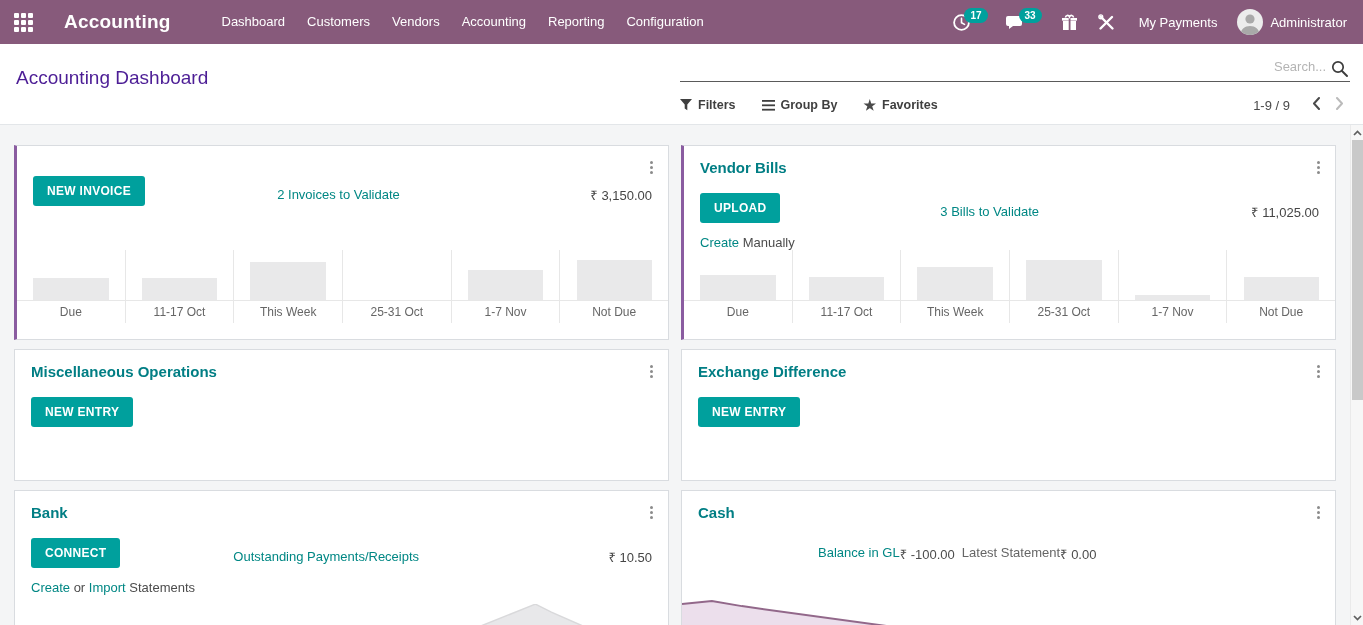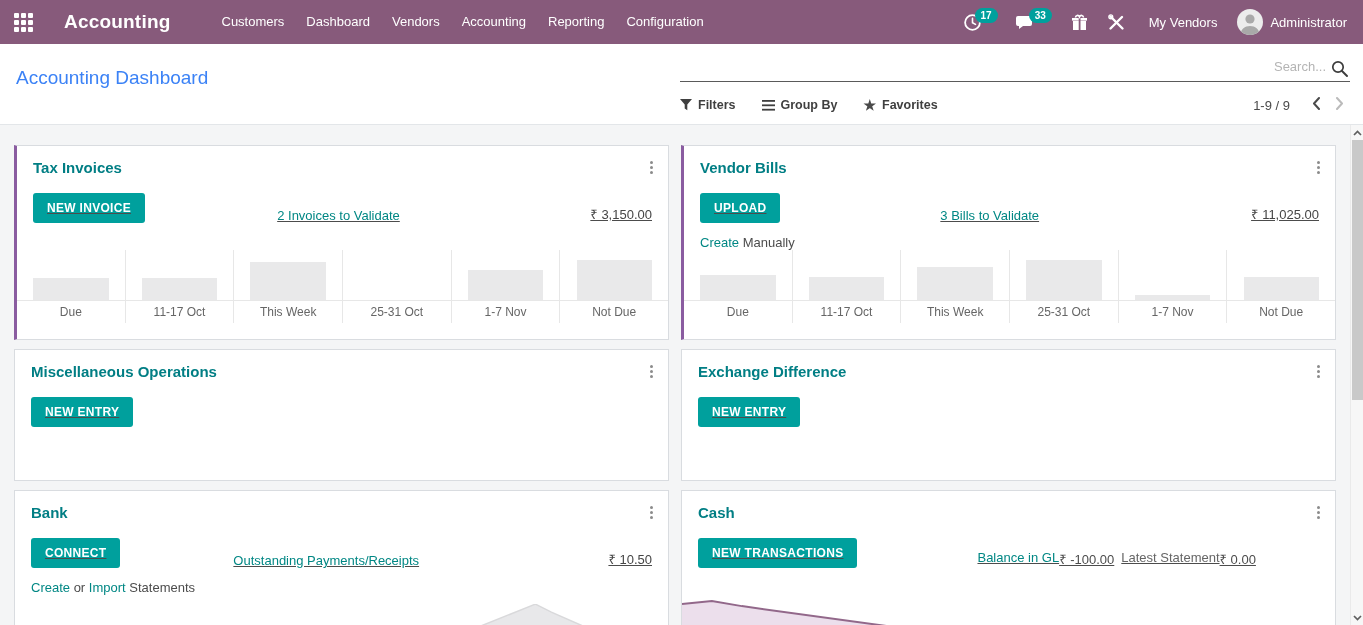--- a/index.html
+++ b/index.html
@@ -20,21 +20,21 @@
   .menu a{display:block;padding:0 11px;line-height:44px;color:#fff;text-decoration:none;font-size:13px;cursor:pointer;}
   .systray{margin-left:auto;display:flex;align-items:center;gap:4px;}
   .tray-item{display:flex;align-items:flex-start;padding:4px 7px;cursor:pointer;position:relative;}
   .badge{background:var(--accent);color:#fff;font-size:10px;font-weight:bold;border-radius:9px;padding:2px 6px;margin-left:-7px;margin-top:-5px;}
   .company{padding:0 12px;cursor:pointer;font-size:13px;}
   .userblock{display:flex;align-items:center;gap:7px;padding:0 4px;cursor:pointer;}
   .avatar{width:26px;height:26px;border-radius:50%;background:#ececec;display:flex;align-items:flex-end;justify-content:center;overflow:hidden;}
 
   
   .control-panel{height:81px;background:#fff;display:flex;justify-content:space-between;padding:0 13px 0 16px;border-bottom:1px solid #e3e6e9;}
-  .breadcrumb{font-size:19px;color:#3b82f6;margin-top:23px;}
+  .breadcrumb{font-size:19px;color:#4c1d95;margin-top:23px;}
   .cp-right{width:670px;display:flex;flex-direction:column;}
   .search-row{position:relative;margin-top:12px;border-bottom:1px solid #5a5a5a;padding-bottom:4px;}
   .search-row input{width:calc(100% - 24px);border:none;outline:none;font-size:13px;font-family:inherit;color:#555;padding:3px 0;background:transparent;text-align:right;}
   .search-row input::placeholder{color:#b4b4b4;}
   .search-glass{position:absolute;right:2px;top:4px;}
   .filter-row{margin-top:13px;display:flex;align-items:center;}
   .fbtn{display:flex;align-items:center;gap:6px;font-size:12.5px;font-weight:bold;color:#3f3f3f;margin-right:26px;cursor:pointer;}
   .star-glyph{font-size:14px;color:#4a4a4a;line-height:1;}
   .pager{margin-left:auto;display:flex;align-items:center;gap:4px;}
   .pager-text{font-size:13px;color:#4a4a4a;margin-right:12px;}
@@ -43,21 +43,21 @@
   
   .content{height:500px;background:var(--bg);padding:20px 14px 0 14px;overflow:hidden;position:relative;}
   .cardgrid{display:grid;grid-template-columns:655px 655px;gap:9px 12px;}
   .card{background:#fff;border:1px solid var(--border);position:relative;padding:13px 16px;overflow:hidden;}
   .card.striped{border-left:3px solid var(--stripe);}
   .card.h1{height:195px;}
   .card.h2{height:132px;}
   .card-title{font-size:15px;font-weight:bold;color:var(--title);}
   .kebab{position:absolute;top:12px;right:12px;display:flex;flex-direction:column;gap:2px;padding:3px;background:none;border:none;cursor:pointer;}
   .kebab i{width:3px;height:3px;border-radius:50%;background:#8b8b8b;}
-  .action-row{display:flex;align-items:flex-end;margin-top:17px;text-decoration:underline;}
+  .action-row{display:flex;align-items:center;margin-top:17px;}
   .obtn{background:var(--accent);color:#fff;border:none;font-family:inherit;font-size:12px;font-weight:bold;letter-spacing:.3px;padding:8px 14px;border-radius:3px;cursor:pointer;white-space:nowrap;}
   .mid-link{flex:1;text-align:center;padding-top:7px;}
   .amount{width:120px;text-align:right;padding-top:7px;color:#454545;}
   a.olink{color:var(--link);text-decoration:none;cursor:pointer;}
   .subline{margin-top:12px;font-size:13px;color:#4c4c4c;}
   .cash-info{flex:1;display:flex;flex-direction:row;gap:7px;margin-left:120px;padding-top:7px;}
   .cash-row{display:flex;justify-content:space-between;}
   .muted-label{color:#666;}
 
   
@@ -92,24 +92,24 @@
         <span></span>
         <span></span>
         <span></span>
         <span></span>
         <span></span>
     </span>
   </button>
   <div class="brand">Accounting</div>
   <ul class="menu">
     <li>
+        <a>Dashboard</a>
+      </li>
+    <li>
         <a>Customers</a>
-      </li>
-    <li>
-        <a>Dashboard</a>
       </li>
     <li>
         <a>Vendors</a>
       </li>
     <li>
         <a>Accounting</a>
       </li>
     <li>
         <a>Reporting</a>
       </li>
@@ -139,21 +139,21 @@
           <path d="M5.5 4.5 c0-2.3 3-3 4-0.6 c1-2.4 4-1.7 4 0.6" fill="none" stroke="#fff" stroke-width="1.6"></path>
         </svg>
     </div>
     <div class="tray-item">
       <svg width="19" height="19" viewBox="0 0 19 19">
           <path d="M3.5 15.5 L15 4" stroke="#fff" stroke-width="2.4" stroke-linecap="round"></path>
           <path d="M3.5 3.5 L15.5 15.5" stroke="#fff" stroke-width="2.4" stroke-linecap="round"></path>
           <circle cx="3.8" cy="3.8" r="1.9" fill="none" stroke="#fff" stroke-width="1.4"></circle>
         </svg>
     </div>
-    <div class="company">My Vendors</div>
+    <div class="company">My Payments</div>
     <div class="userblock">
       <span class="avatar">
         <svg width="26" height="26" viewBox="0 0 26 26">
             <circle cx="13" cy="10" r="4.6" fill="#a9a9a9"></circle>
             <path d="M3.5 26 c0-6 4.5-9 9.5-9 s9.5 3 9.5 9 z" fill="#a9a9a9"></path>
           </svg>
       </span>
       <span>Administrator</span>
     </div>
   </div>
@@ -202,21 +202,20 @@
         </button>
       </div>
     </div>
   </div>
 </div>
 
 <div class="content">
   <div class="cardgrid">
 
     <div class="card striped h1">
-      <div class="card-title">Tax Invoices</div>
       <button class="kebab">
           <i></i>
           <i></i>
           <i></i>
         </button>
       <div class="action-row">
         <button class="obtn">NEW INVOICE</button>
         <div class="mid-link"><a class="olink">2 Invoices to Validate</a></div>
         <div class="amount">₹ 3,150.00</div>
       </div>
@@ -361,21 +360,20 @@
     </div>
 
     <div class="card h1">
       <div class="card-title">Cash</div>
       <button class="kebab">
           <i></i>
           <i></i>
           <i></i>
         </button>
       <div class="action-row">
-        <button class="obtn">NEW TRANSACTIONS</button>
         <div class="cash-info">
           <div class="cash-row">
             <a class="olink">Balance in GL</a>
             <span>₹ -100.00</span>
           </div>
           <div class="cash-row">
             <span class="muted-label">Latest Statement</span>
             <span>₹ 0.00</span>
           </div>
         </div>

